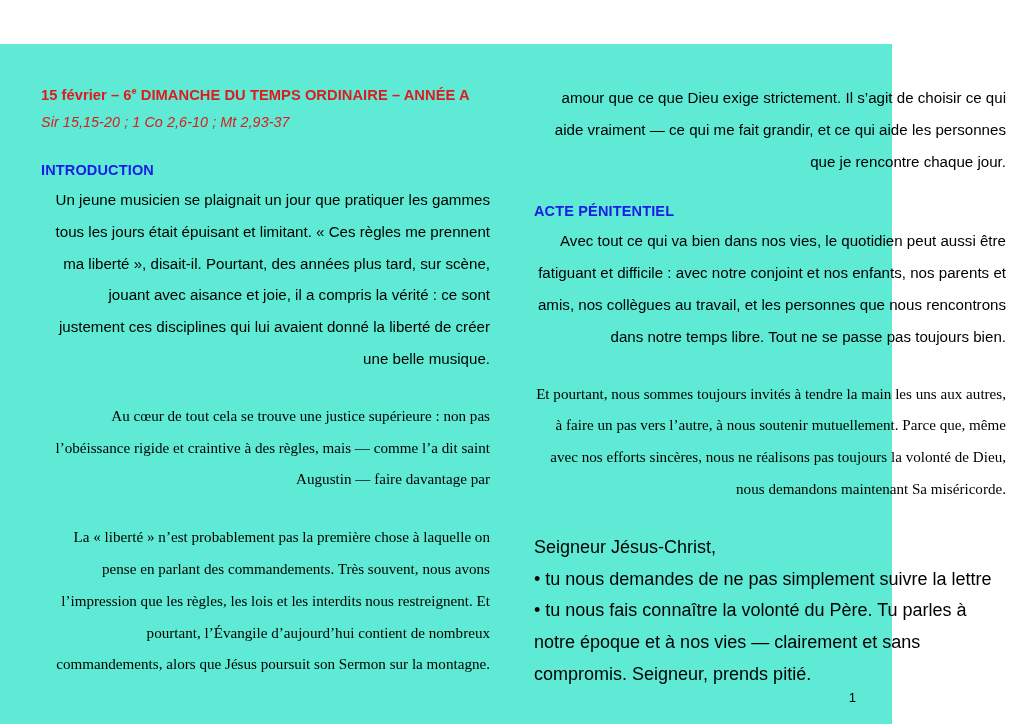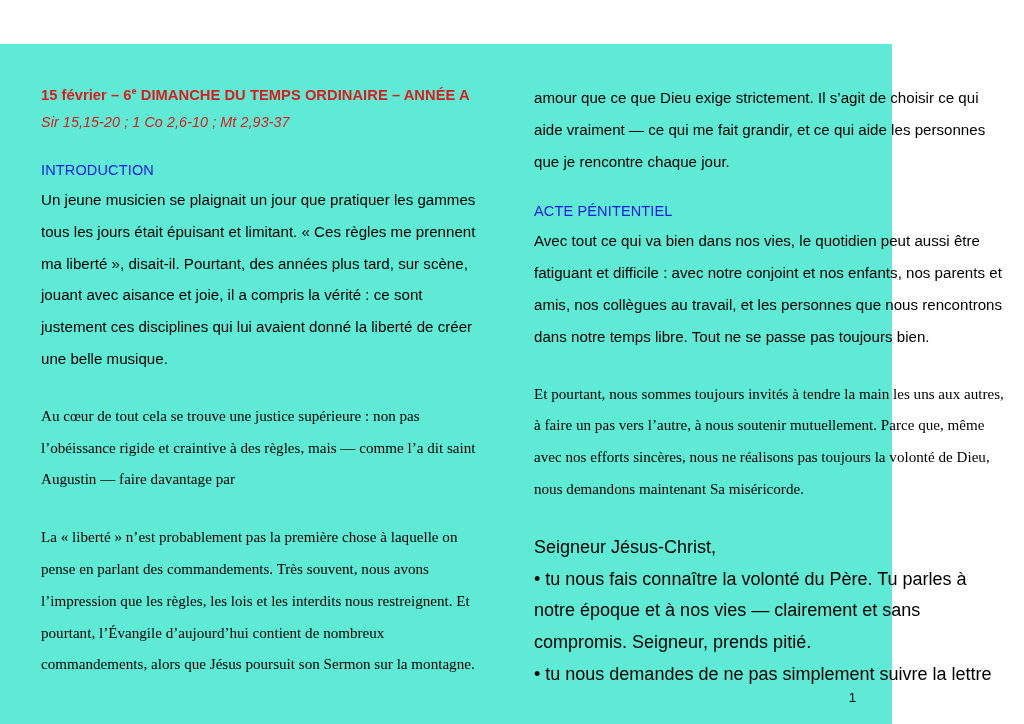--- a/index.html
+++ b/index.html
@@ -63,35 +63,35 @@
   .doc-readings {
     font-size: 14.3px;
     font-style: italic;
     line-height: 27px;
     margin: 0;
     letter-spacing: 0.1px;
   }
 
   .section-heading {
     font-size: 14.5px;
-    font-weight: normal;
+    font-weight: bold;
     line-height: 27px;
     margin: 21px 0 0 0;
     letter-spacing: 0.15px;
   }
   .section-heading.first {
     margin-top: 21px;
   }
 
   p.body-par {
     font-size: 15.1px;
     line-height: 31.8px;
     margin: 0 0 0 0;
     letter-spacing: 0.01px;
-    text-align: left;
+    text-align: right;
   }
   p.body-par + p.body-par {
     margin-top: 26px;
     font-family: Liberation Serif, serif;
   }
 
   p.body-par.tight-after-heading {
     margin-top: 0;
   }
 
@@ -141,22 +141,22 @@
       <p class="body-par">amour que ce que Dieu exige strictement. Il s’agit de choisir ce qui aide vraiment — ce qui me fait grandir, et ce qui aide les personnes que je rencontre chaque jour.</p>
 
       <h2 class="section-heading" style="color: rgb(26, 26, 230);">ACTE PÉNITENTIEL</h2>
 
       <p class="body-par tight-after-heading">Avec tout ce qui va bien dans nos vies, le quotidien peut aussi être fatiguant et difficile : avec notre conjoint et nos enfants, nos parents et amis, nos collègues au travail, et les personnes que nous rencontrons dans notre temps libre. Tout ne se passe pas toujours bien.</p>
 
       <p class="body-par">Et pourtant, nous sommes toujours invités à tendre la main les uns aux autres, à faire un pas vers l’autre, à nous soutenir mutuellement. Parce que, même avec nos efforts sincères, nous ne réalisons pas toujours la volonté de Dieu, nous demandons maintenant Sa miséricorde.</p>
 
       <div class="prayer-block">
         <p class="prayer-line">Seigneur Jésus-Christ,</p>
+        <p class="prayer-line">• tu nous demandes de ne pas simplement suivre la lettre</p>
         <p class="prayer-line">• tu nous fais connaître la volonté du Père. Tu parles à notre époque et à nos vies — clairement et sans compromis. Seigneur, prends pitié.</p>
-        <p class="prayer-line">• tu nous demandes de ne pas simplement suivre la lettre</p>
       </div>
 
     </div>
 
   </div>
 
   <div class="page-number">1</div>
 
 </div>
 

